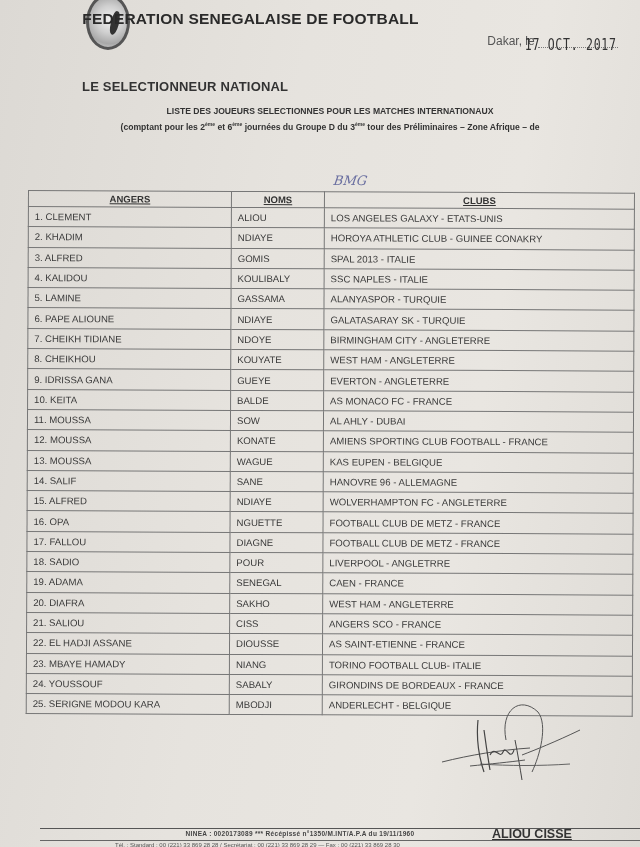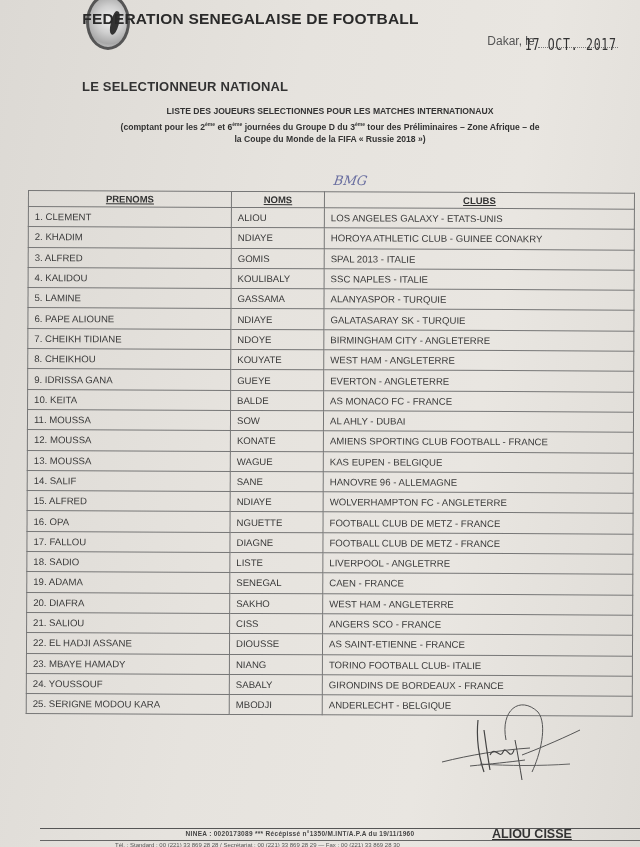--- a/index.html
+++ b/index.html
@@ -42,29 +42,28 @@
     <span>Dakar, le</span>
     <span class="dots"></span>
   </div>
   <div class="date-stamp">17 OCT. 2017</div>
 
   <div class="selectionneur">LE SELECTIONNEUR NATIONAL</div>
 
   <div class="intro">
     <div>LISTE DES JOUEURS SELECTIONNES  POUR LES MATCHES INTERNATIONAUX</div>
     <div><span>(comptant pour les  2</span><sup>ème</sup><span> et 6</span><sup>ème</sup><span> journées du Groupe D du 3</span><sup>ème</sup><span> tour des Préliminaires – Zone Afrique – de</span></div>
-    <div>la Coupe du Monde de la FIFA « Russie 2018 »)</div>
   </div>
 
   <div class="initials">BMG</div>
 
   <table class="squad">
     <thead>
       <tr>
-        <th class="c-pre">PRENOMS</th>
+        <th class="c-pre">ANGERS</th>
         <th class="c-nom">NOMS</th>
         <th class="c-club">CLUBS</th>
       </tr>
     </thead>
     <tbody id="squad-body">
         <tr>
           <td class="c-pre">1.   CLEMENT</td>
           <td class="c-nom">ALIOU</td>
           <td class="c-club">LOS ANGELES GALAXY - ETATS-UNIS</td>
         </tr>
@@ -143,21 +142,21 @@
           <td class="c-nom">NGUETTE</td>
           <td class="c-club">FOOTBALL CLUB DE  METZ - FRANCE</td>
         </tr>
         <tr>
           <td class="c-pre">17. FALLOU</td>
           <td class="c-nom">DIAGNE</td>
           <td class="c-club">FOOTBALL CLUB DE  METZ - FRANCE</td>
         </tr>
         <tr>
           <td class="c-pre">18. SADIO</td>
-          <td class="c-nom">LISTE</td>
+          <td class="c-nom">POUR</td>
           <td class="c-club">LIVERPOOL - ANGLETRRE</td>
         </tr>
         <tr>
           <td class="c-pre">19. ADAMA</td>
           <td class="c-nom">SENEGAL</td>
           <td class="c-club">CAEN - FRANCE</td>
         </tr>
         <tr>
           <td class="c-pre">20. DIAFRA</td>
           <td class="c-nom">SAKHO</td>

